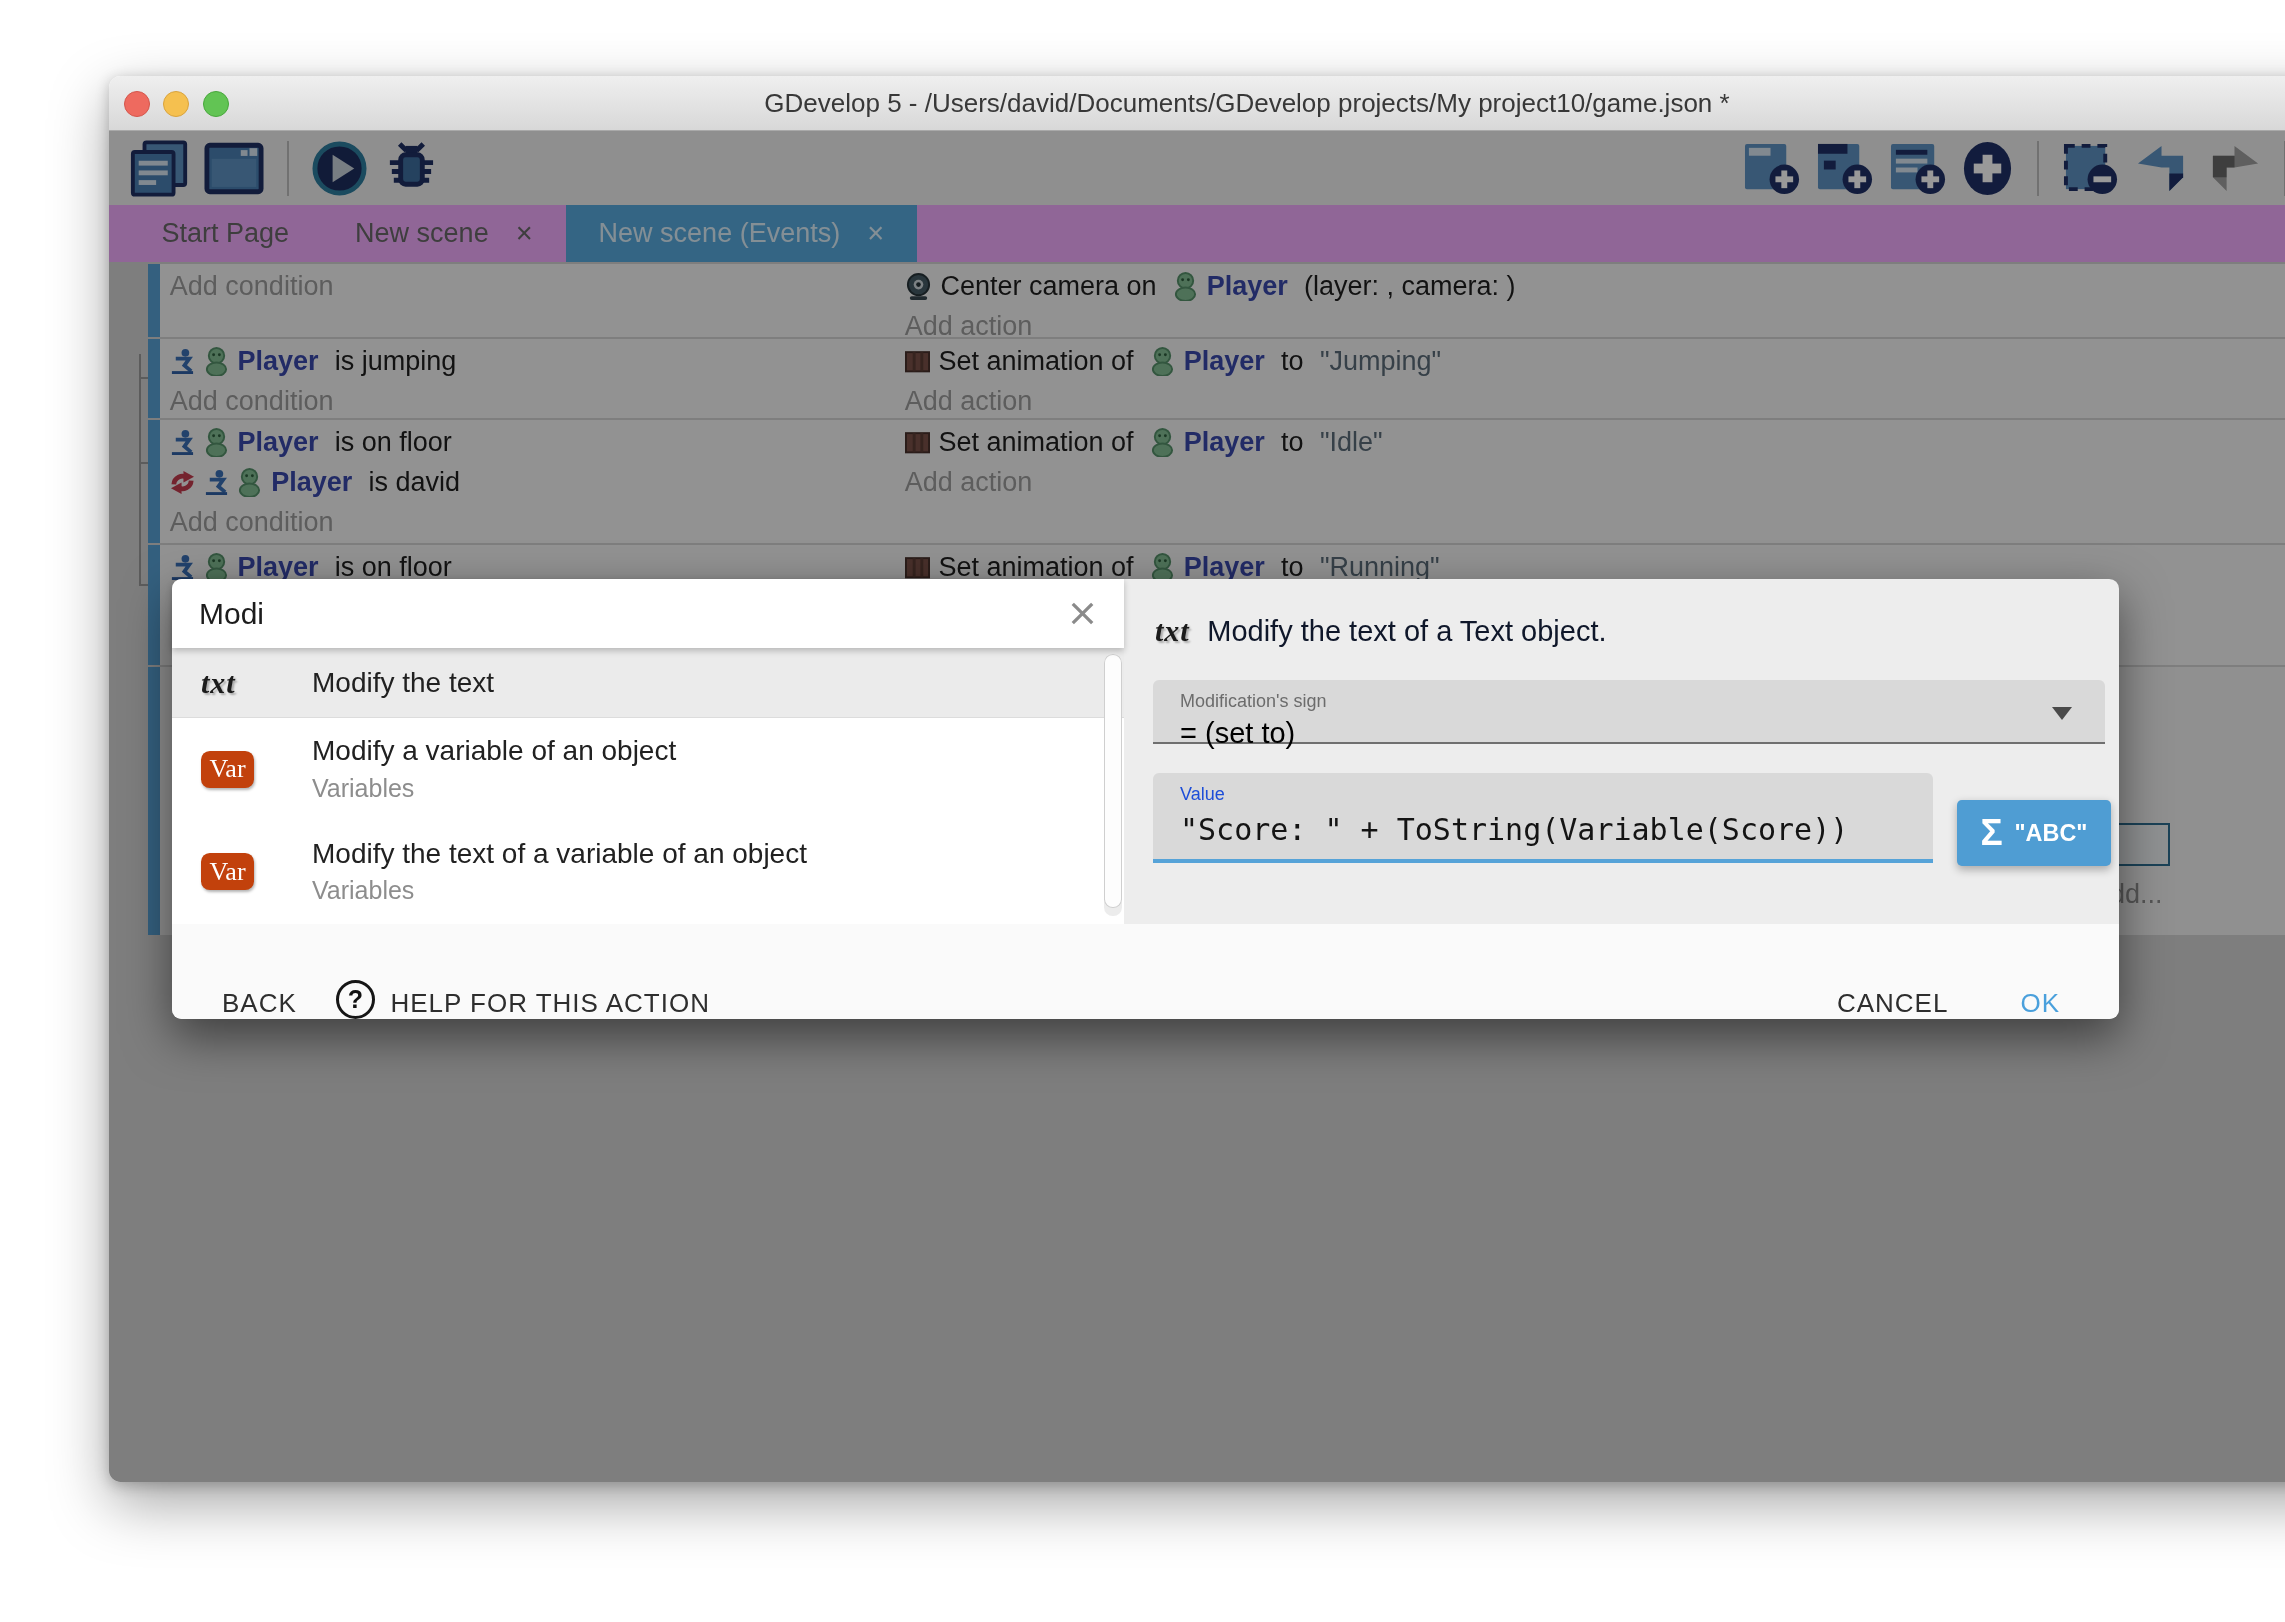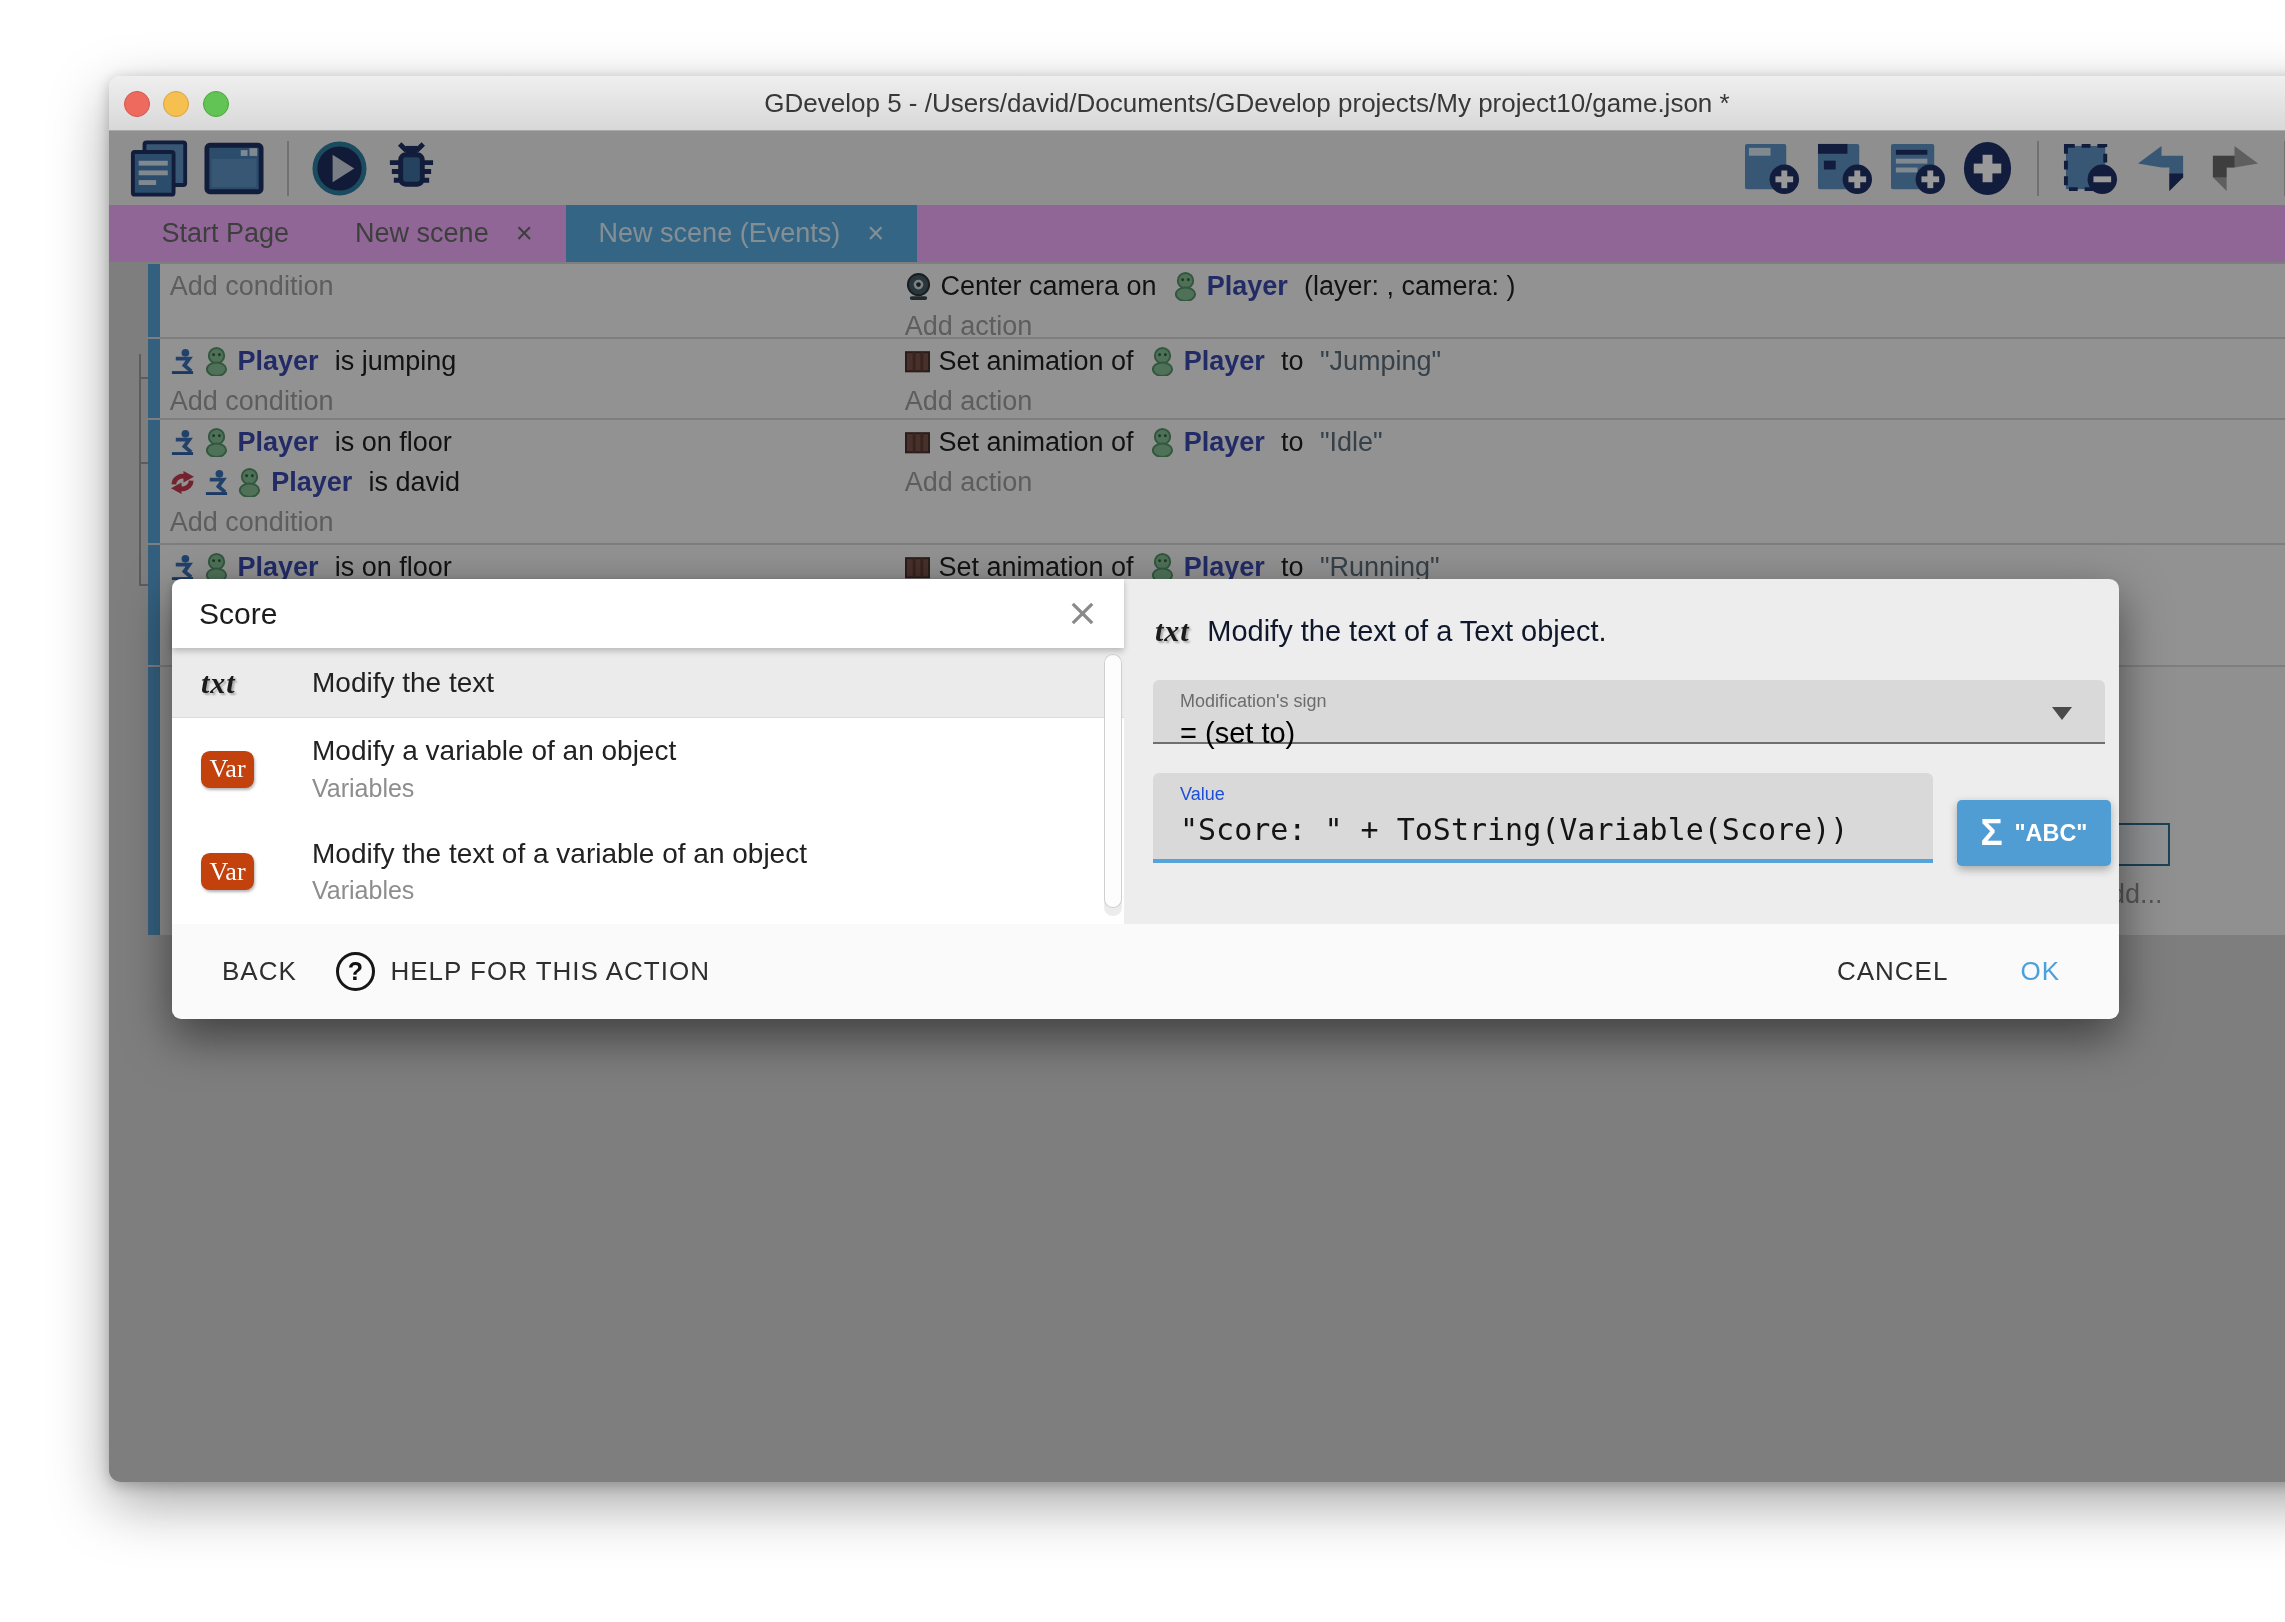--- a/index.html
+++ b/index.html
@@ -92,21 +92,21 @@
   .f-val { left:981px; top:194px; width:780px; height:90px; border-bottom:4.9px solid #56a3d8; }
   .f-expr { position:absolute; left:27px; top:39px; font-family:"DejaVu Sans Mono", monospace;
             font-size:30px; color:#141414; white-space:pre; }
   .sigma-btn { position:absolute; left:1785px; top:221px; width:154px; height:66px; background:#4f9dd3;
                border-radius:4.9px; box-shadow:0 3.9px 8.8px rgba(0,0,0,0.28); display:flex; align-items:center;
                justify-content:center; gap:11.7px; color:#ffffff; }
   .sigma-glyph { font-size:37px; font-weight:bold; }
   .sigma-label { font-size:23.4px; font-weight:bold; }
 
   .dfooter { position:absolute; left:0; right:0; bottom:0; height:95px; background:#fafafa;
-             border-radius:0 0 9.8px 9.8px; display:flex; align-items:center; padding:0 59px 0 50px;
+             border-radius:0 0 9.8px 9.8px; display:flex; align-items:flex-end; padding:0 59px 0 50px;
              font-size:26px; color:#2e2e2e; }
   .btn-back { letter-spacing:1px; margin-right:39px; }
   .help-icon { width:39px; height:39px; border:3.4px solid #161616; border-radius:50%;
                display:flex; align-items:center; justify-content:center; font-size:25px; font-weight:bold;
                color:#111111; margin-right:15.6px; }
   .btn-help { letter-spacing:1px; }
   .btn-cancel { margin-left:auto; letter-spacing:1px; }
   .btn-ok { margin-left:72px; color:#4aa0dc; letter-spacing:1px; }
 </style>
 </head>
@@ -387,21 +387,21 @@
         <div class="overflow-text">dd...</div>
       </div>
 
       <div class="dim"></div>
     </div>
 
     <div class="dialog">
 
       <div class="left-card">
         <div class="searchbar">
-          <span class="search-text">Score</span>
+          <span class="search-text">Modi</span>
           <svg width="33" height="33" viewBox="0 0 34 34">
             <line x1="7" y1="7" x2="27" y2="27" stroke="#8a8a8a" stroke-width="3.4"></line>
             <line x1="27" y1="7" x2="7" y2="27" stroke="#8a8a8a" stroke-width="3.4"></line>
           </svg>
         </div>
         <div class="listpane">
           <div class="item i1">
             <span class="icon-slot">
               <span class="txt-icon">txt</span>
             </span>

